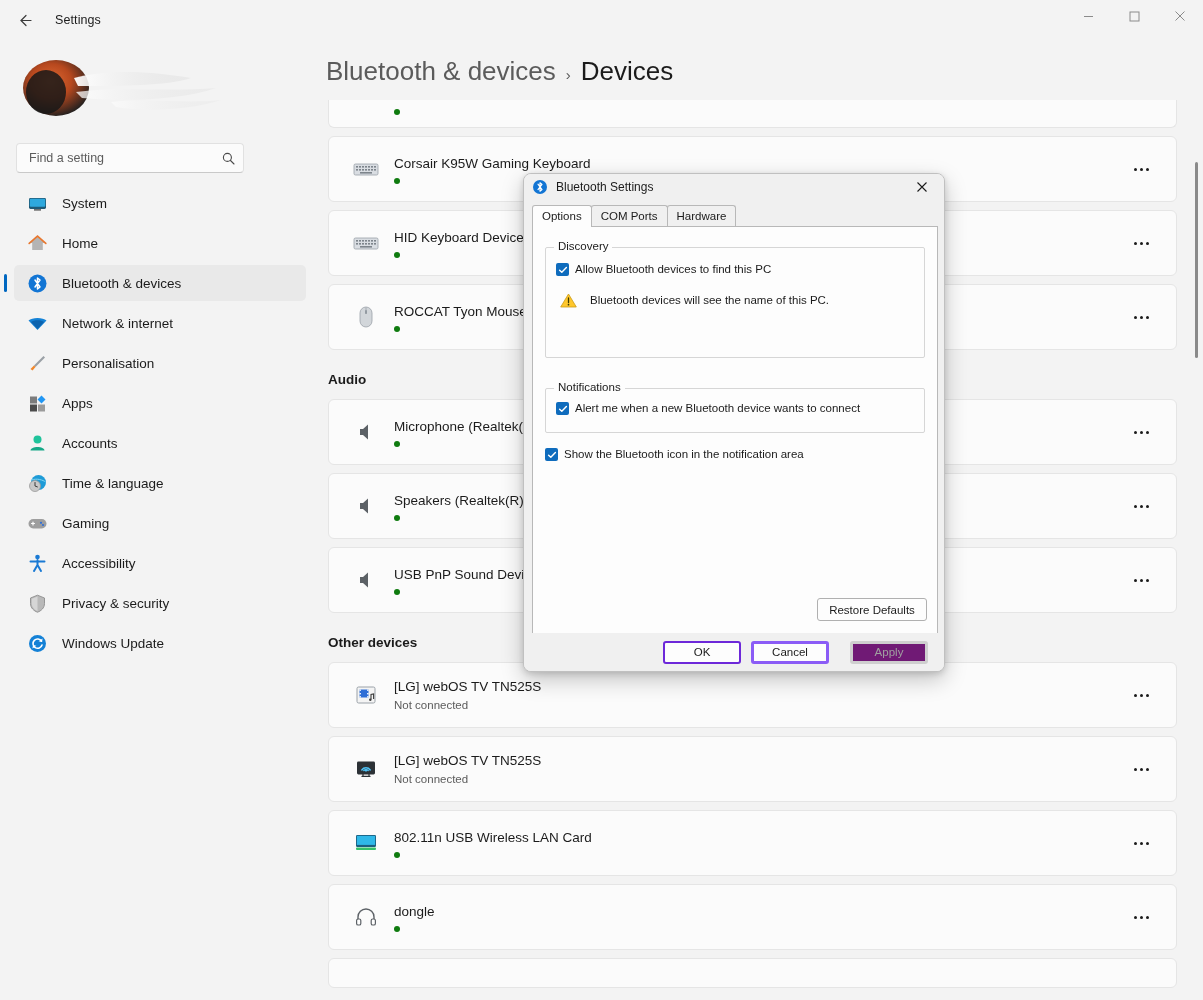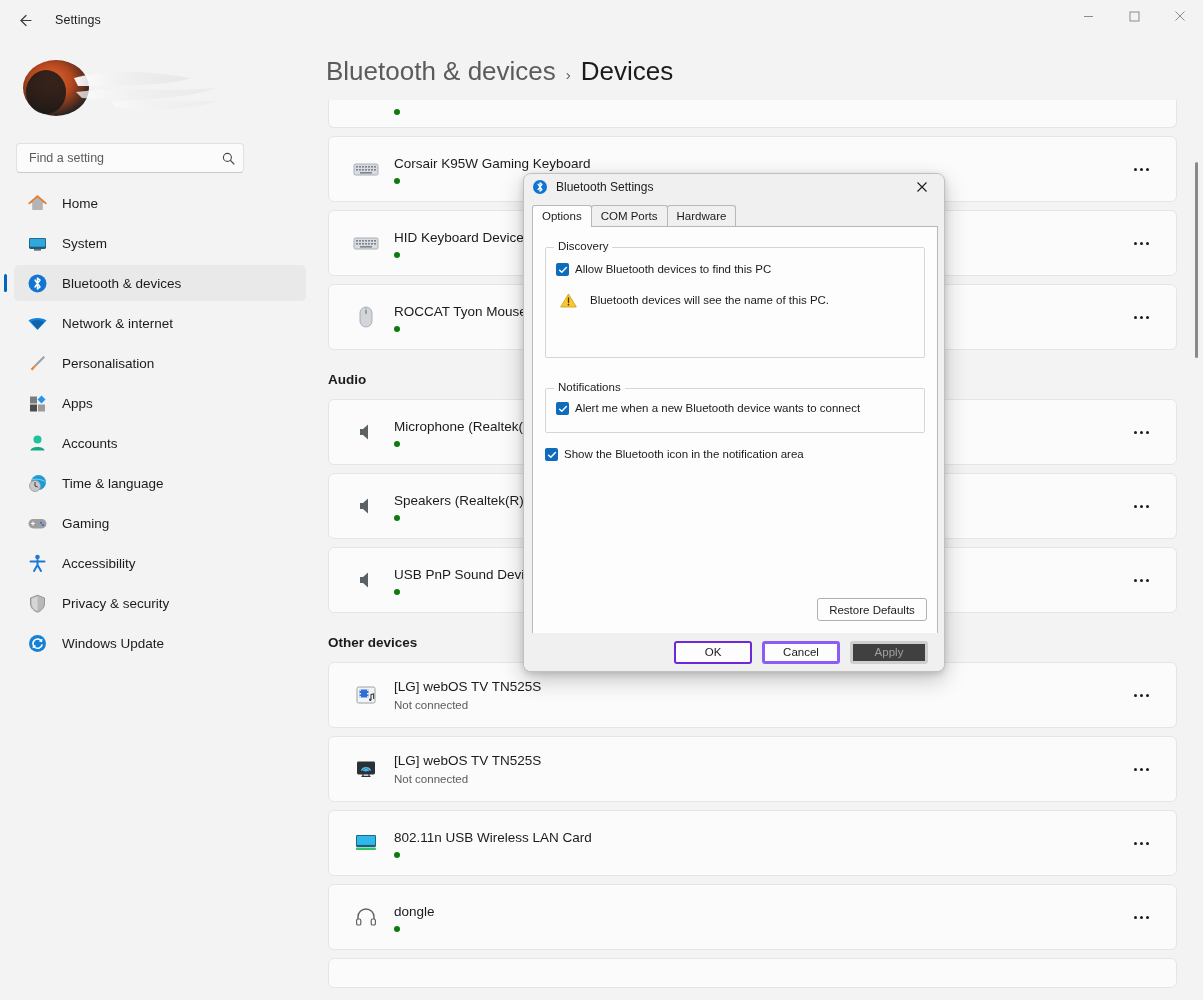--- a/index.html
+++ b/index.html
@@ -245,21 +245,21 @@
     padding-right: 18px; gap: 10px;
     background: #f0f0f0;
   }
   .dlg-btn {
     width: 78px; height: 23px;
     background: #fdfdfd; border: 3px solid #8b5cf6; border-radius: 3px;
     font-size: 11.5px; color: #1b1b1b;
     display: flex; align-items: center; justify-content: center;
   }
   .dlg-btn.default { border: 2px solid #6d28d9; }
-  .dlg-btn.disabled { color: #a0a0a0; border-color: #cfcfcf; background: #404040; }
+  .dlg-btn.disabled { color: #a0a0a0; border-color: #cfcfcf; background: #701a75; margin-left: 11px; }
 </style>
 </head>
 <body>
 
 <div id="app">
 
   <div class="titlebar">
     <div class="back-btn">
       <svg width="17" height="17" viewBox="0 0 17 17">
         <path d="M9 3.5 L4 8.5 L9 13.5" fill="none" stroke="#3b3b3b" stroke-width="1.2" stroke-linecap="round" stroke-linejoin="round"></path>
@@ -316,36 +316,36 @@
         <circle cx="5.4" cy="5.4" r="4" fill="none" stroke="#4a4a4a" stroke-width="1.1"></circle>
         <path d="M8.5 8.5 L12 12" stroke="#4a4a4a" stroke-width="1.1" stroke-linecap="round"></path>
       </svg>
     </div>
 
     <div class="nav">
 
       <div class="nav-item">
         <span class="nav-icon">
           <svg width="21" height="21" viewBox="0 0 21 21">
-            <path d="M3 10 L10.5 3.5 L18 10 L15.8 10 L15.8 17 L5.2 17 L5.2 10 Z" fill="#b4b4b4"></path>
-            <path d="M2.2 10.4 L10.5 3.2 L18.8 10.4" fill="none" stroke="#e8772e" stroke-width="1.7" stroke-linecap="round"></path>
-          </svg>
-        </span>
-        <span class="nav-label">Home</span>
-      </div>
-
-      <div class="nav-item">
-        <span class="nav-icon">
-          <svg width="21" height="21" viewBox="0 0 21 21">
             <rect x="2" y="5" width="17" height="11" rx="1.4" fill="#1f5a77"></rect>
             <rect x="2.8" y="5.8" width="15.4" height="8" rx="1" fill="#2ea8dd"></rect>
             <rect x="7" y="16.3" width="7" height="1.2" fill="#3b3b3b"></rect>
           </svg>
         </span>
         <span class="nav-label">System</span>
+      </div>
+
+      <div class="nav-item">
+        <span class="nav-icon">
+          <svg width="21" height="21" viewBox="0 0 21 21">
+            <path d="M3 10 L10.5 3.5 L18 10 L15.8 10 L15.8 17 L5.2 17 L5.2 10 Z" fill="#b4b4b4"></path>
+            <path d="M2.2 10.4 L10.5 3.2 L18.8 10.4" fill="none" stroke="#e8772e" stroke-width="1.7" stroke-linecap="round"></path>
+          </svg>
+        </span>
+        <span class="nav-label">Home</span>
       </div>
 
       <div class="nav-item active">
         <span class="nav-icon">
           <svg width="21" height="21" viewBox="0 0 21 21">
             <circle cx="10.5" cy="10.5" r="9" fill="#1275d4"></circle>
             <path d="M8 7 L13 14 L10.5 16 L10.5 5 L13 7 L8 14" fill="none" stroke="#ffffff" stroke-width="1.5" stroke-linejoin="round" stroke-linecap="round"></path>
           </svg>
         </span>
         <span class="nav-label">Bluetooth &amp; devices</span>

